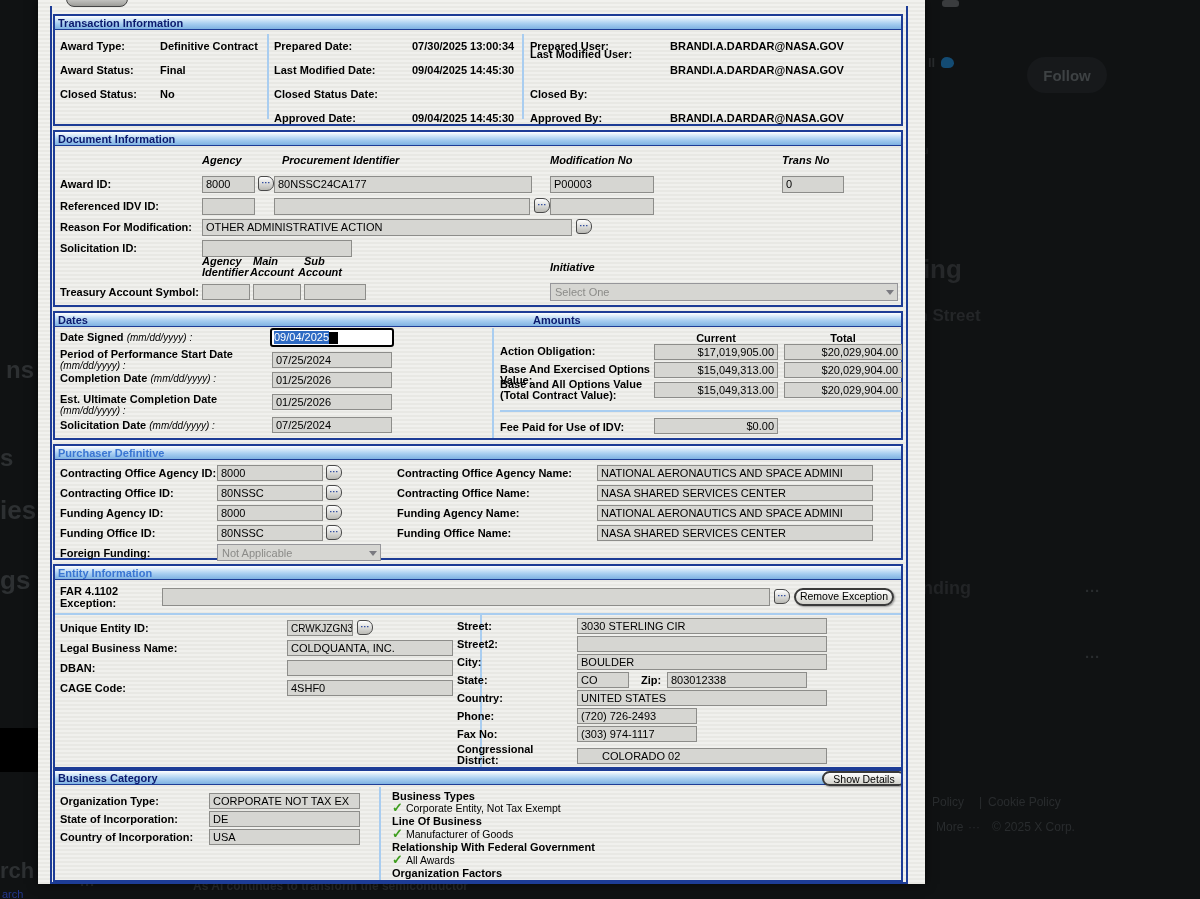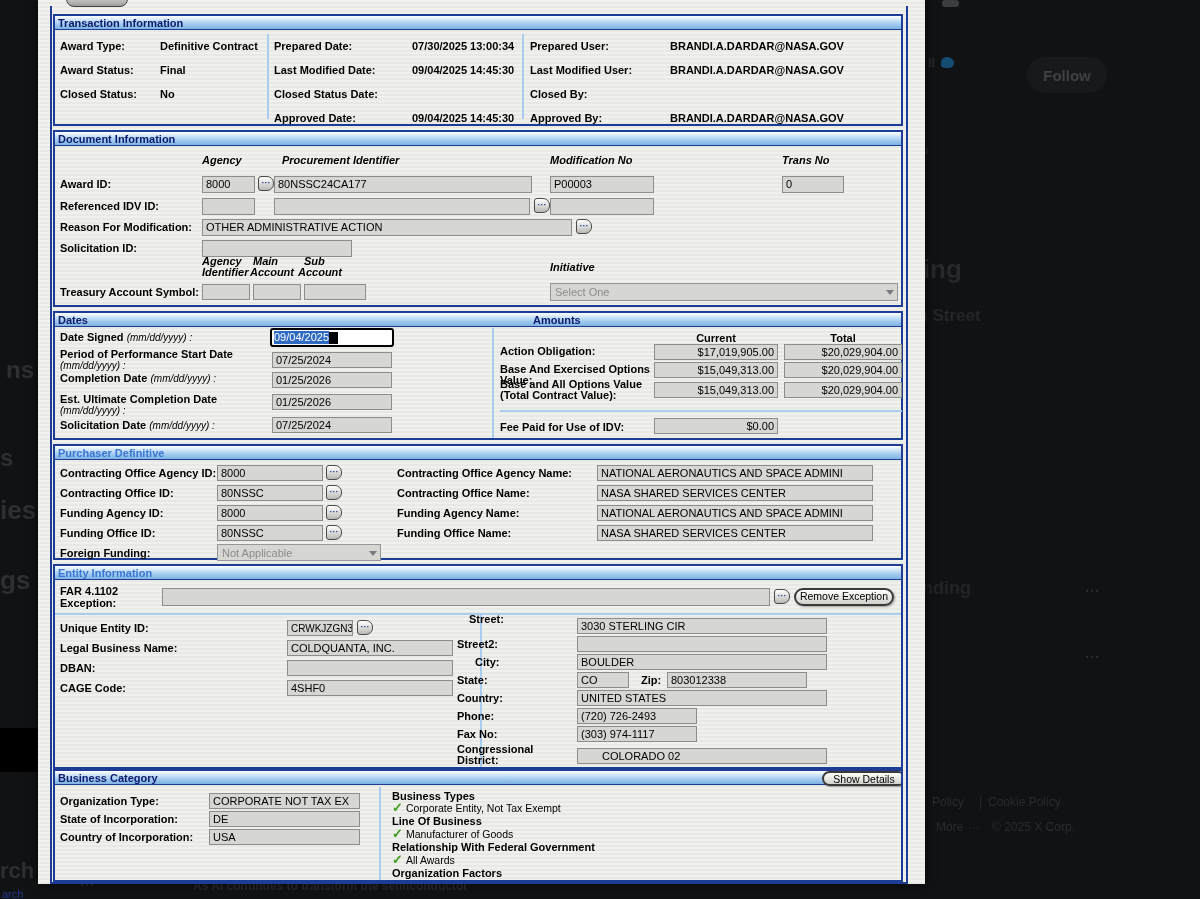--- a/index.html
+++ b/index.html
@@ -100,21 +100,21 @@
       <div class="lbl" style="left:5px;top:24px;">Award Type:</div>
       <div class="val" style="left:105px;top:24px;">Definitive Contract</div>
       <div class="lbl" style="left:219px;top:24px;">Prepared Date:</div>
       <div class="val" style="left:357px;top:24px;">07/30/2025 13:00:34</div>
       <div class="lbl" style="left:475px;top:24px;">Prepared User:</div>
       <div class="val" style="left:615px;top:24px;">BRANDI.A.DARDAR@NASA.GOV</div>
       <div class="lbl" style="left:5px;top:48px;">Award Status:</div>
       <div class="val" style="left:105px;top:48px;">Final</div>
       <div class="lbl" style="left:219px;top:48px;">Last Modified Date:</div>
       <div class="val" style="left:357px;top:48px;">09/04/2025 14:45:30</div>
-      <div class="lbl" style="left:475px;top:48px;">Last Modified User:</div>
+      <div class="lbl" style="left:475px;top:32px;">Last Modified User:</div>
       <div class="val" style="left:615px;top:48px;">BRANDI.A.DARDAR@NASA.GOV</div>
       <div class="lbl" style="left:5px;top:72px;">Closed Status:</div>
       <div class="val" style="left:105px;top:72px;">No</div>
       <div class="lbl" style="left:219px;top:72px;">Closed Status Date:</div>
       <div class="lbl" style="left:475px;top:72px;">Closed By:</div>
       <div class="lbl" style="left:219px;top:96px;">Approved Date:</div>
       <div class="val" style="left:357px;top:96px;">09/04/2025 14:45:30</div>
       <div class="lbl" style="left:475px;top:96px;">Approved By:</div>
       <div class="val" style="left:615px;top:96px;">BRANDI.A.DARDAR@NASA.GOV</div>
     </div>
@@ -237,25 +237,25 @@
       <div class="lbl" style="left:5px;top:56px;">Unique Entity ID:</div>
       <div class="inp" style="left:232px;top:54px;width:66px;height:16px;font-size:10px;">CRWKJZGN3D89</div>
       <div class="dots-btn" style="left:302px;top:54px;">···</div>
       <div class="lbl" style="left:5px;top:76px;">Legal Business Name:</div>
       <div class="inp" style="left:232px;top:74px;width:166px;height:16px;">COLDQUANTA, INC.</div>
       <div class="lbl" style="left:5px;top:96px;">DBAN:</div>
       <div class="inp" style="left:232px;top:94px;width:166px;height:16px;"></div>
       <div class="lbl" style="left:5px;top:116px;">CAGE Code:</div>
       <div class="inp" style="left:232px;top:114px;width:166px;height:16px;">4SHF0</div>
 
-      <div class="lbl" style="left:402px;top:47px;margin-left:12px;">Street:</div>
+      <div class="lbl" style="left:402px;top:54px;">Street:</div>
       <div class="inp" style="left:522px;top:52px;width:250px;height:16px;">3030 STERLING CIR</div>
       <div class="lbl" style="left:402px;top:72px;">Street2:</div>
       <div class="inp" style="left:522px;top:70px;width:250px;height:16px;"></div>
-      <div class="lbl" style="left:420px;top:90px;text-align:center;">City:</div>
+      <div class="lbl" style="left:402px;top:90px;text-align:center;">City:</div>
       <div class="inp" style="left:522px;top:88px;width:250px;height:16px;">BOULDER</div>
       <div class="lbl" style="left:402px;top:108px;">State:</div>
       <div class="inp" style="left:522px;top:106px;width:52px;height:16px;">CO</div>
       <div class="lbl" style="left:586px;top:108px;">Zip:</div>
       <div class="inp" style="left:612px;top:106px;width:140px;height:16px;">803012338</div>
       <div class="lbl" style="left:402px;top:126px;">Country:</div>
       <div class="inp" style="left:522px;top:124px;width:250px;height:16px;">UNITED STATES</div>
       <div class="lbl" style="left:402px;top:144px;">Phone:</div>
       <div class="inp" style="left:522px;top:142px;width:120px;height:16px;">(720) 726-2493</div>
       <div class="lbl" style="left:402px;top:162px;">Fax No:</div>

